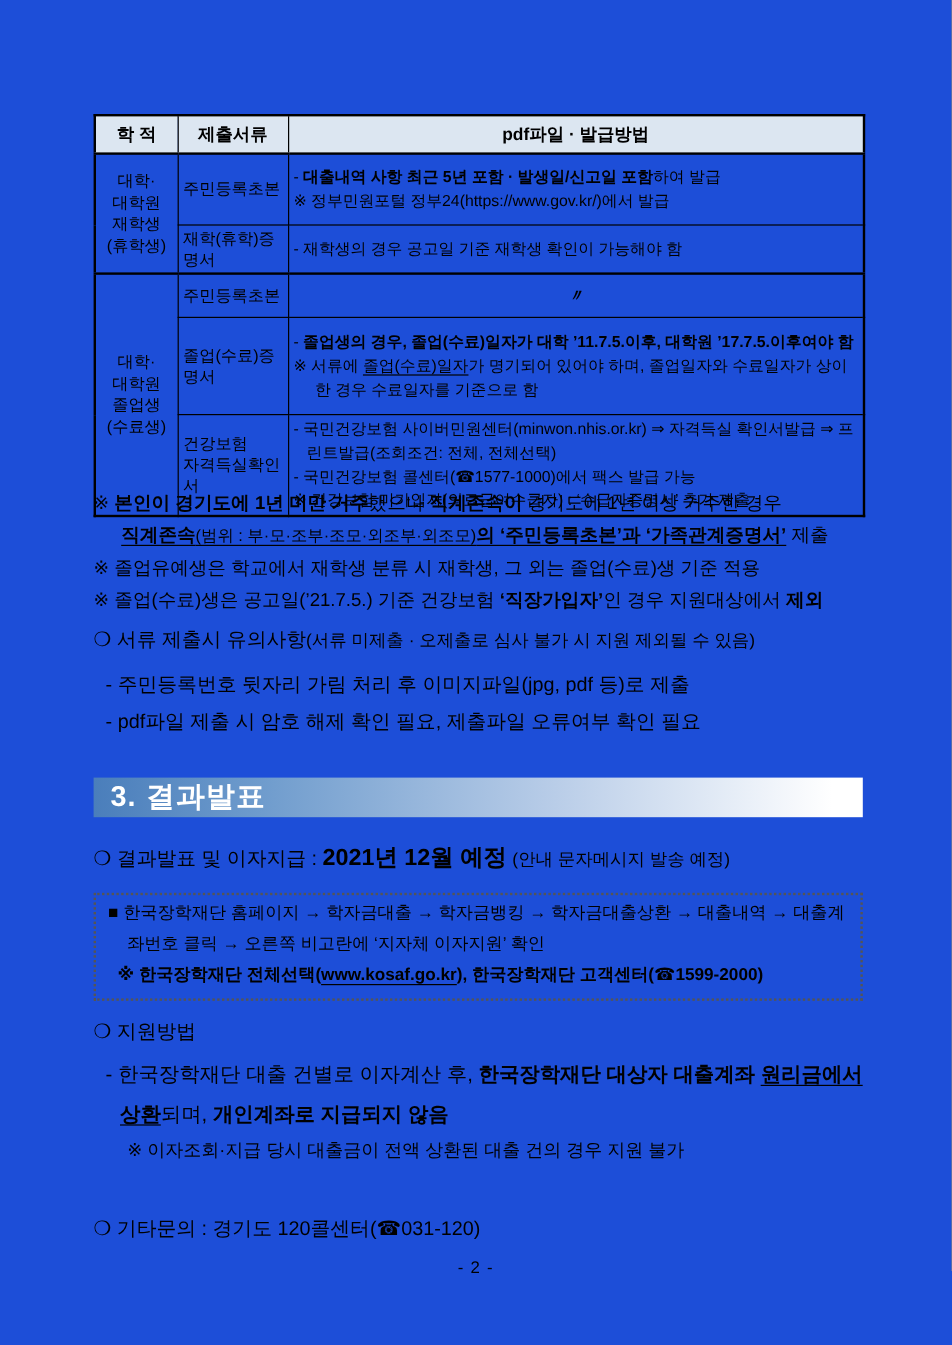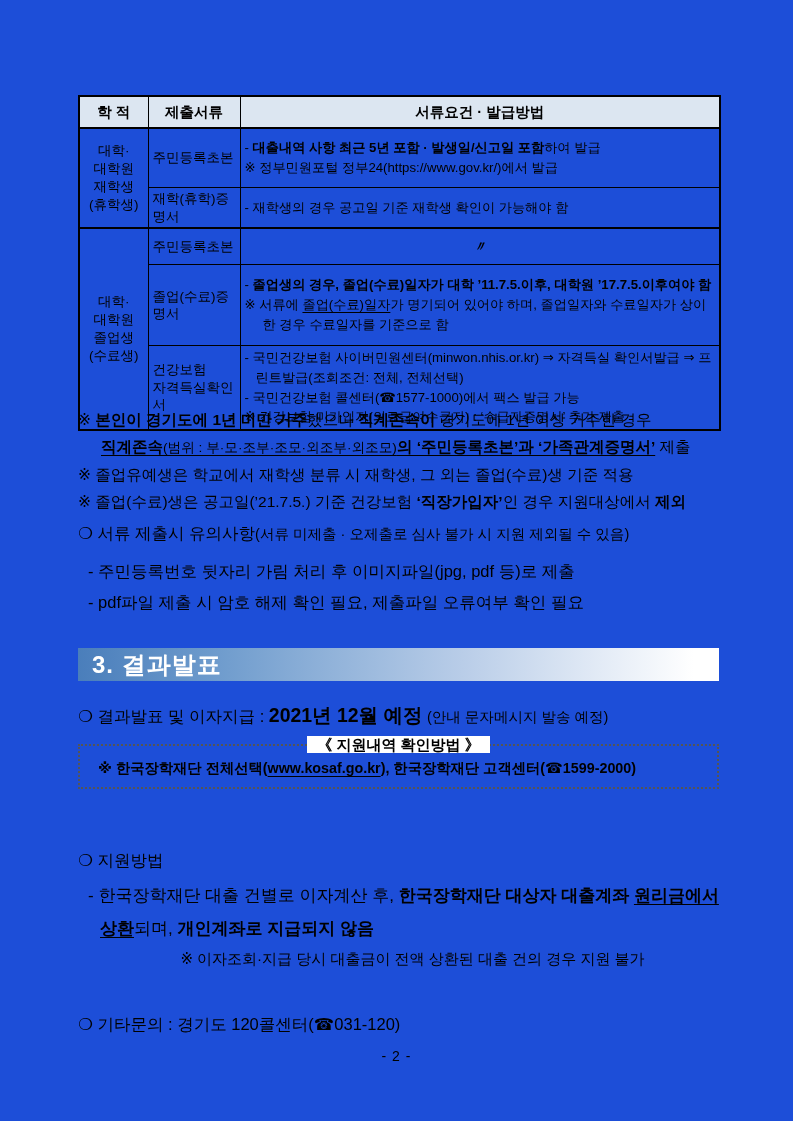--- a/index.html
+++ b/index.html
@@ -58,21 +58,21 @@
   .box-title { text-align:center; margin-top:-11px; line-height:20px; }
   .box-title span { background:#fff; padding:0 10px; font-weight:bold; font-size:15px; }
   .info-box .p { font-size:14.3px; line-height:26px; }
   .info-box .p.sq { padding-left:16px; text-indent:-16px; margin-top:2px; }
   .info-box .p.kn { padding-left:26px; text-indent:-18px; }
 
   
   .method { top:846px; }
   .method .lead { font-size:16.5px; line-height:28px; }
   .method .mp { font-size:17px; line-height:33px; padding-left:22px; text-indent:-12px; margin-top:5px; }
-  .method .mn { font-size:15px; line-height:27px; margin-left:28px; margin-top:0;text-align:center; }
+  .method .mn { font-size:15px; line-height:27px; margin-left:28px; margin-top:0; }
   .method .mn:first-of-type { margin-top:6px; }
 
   
   .contact { top:1010px; font-size:16.5px; line-height:28px; }
   .page-footer { position:absolute; top:1048px; left:0; width:793px; text-align:center; font-size:14px; letter-spacing:1px; }
 </style>
 </head>
 <body>
 
 <div class="page">
@@ -80,21 +80,21 @@
   <table class="doc-table abs" style="top:95px;">
     <colgroup>
         <col style="width:69px">
         <col style="width:92px">
         <col style="width:480px">
       </colgroup>
     <tbody>
       <tr class="hrow">
         <td>학 적</td>
         <td>제출서류</td>
-        <td>서류요건 · 발급방법</td>
+        <td>pdf파일 · 발급방법</td>
       </tr>
       <tr class="r1">
         <td class="name" rowspan="2">대학·<br>대학원<br>재학생<br>(휴학생)</td>
         <td class="doc">주민등록초본</td>
         <td class="req">
           <div class="p dash"><span>- </span><span class="b">대출내역 사항 최근 5년 포함 · 발생일/신고일 포함</span><span>하여 발급</span></div>
           <div class="p note"><span>※ 정부민원포털 정부24(https://www.gov.kr/)에서 발급</span></div>
         </td>
       </tr>
       <tr class="r2">
@@ -139,23 +139,21 @@
     <div class="p lead"><span>❍ 서류 제출시 유의사항</span><span class="sm">(서류 미제출 · 오제출로 심사 불가 시 지원 제외될 수 있음)</span></div>
     <div class="p dash"><span>- 주민등록번호 뒷자리 가림 처리 후 이미지파일(jpg, pdf 등)로 제출</span></div>
     <div class="p dash"><span>- pdf파일 제출 시 암호 해제 확인 필요, 제출파일 오류여부 확인 필요</span></div>
   </div>
 
   <div class="abs section-bar">3. 결과발표</div>
 
   <div class="abs result-line p"><span>❍ 결과발표 및 이자지급 : </span><span class="b lg">2021년 12월 예정</span><span> </span><span class="sm">(안내 문자메시지 발송 예정)</span></div>
 
   <div class="abs info-box">
-    <div class="box-title">
-      <span>《 지원내역 확인방법 》</span>
-    </div>
+    <div class="p sq"><span>■ 한국장학재단 홈페이지 → 학자금대출 → 학자금뱅킹 → 학자금대출상환 → 대출내역 → 대출계좌번호 클릭 → 오른쪽 비고란에 ‘지자체 이자지원’ 확인</span></div>
     <div class="p kn"><span class="b">※ </span><span class="b">한국장학재단 전체선택(</span><span class="b u">www.kosaf.go.kr</span><span class="b">), 한국장학재단 고객센터(☎1599-2000)</span></div>
   </div>
 
   <div class="abs method">
     <div class="p lead"><span>❍ 지원방법</span></div>
     <div class="p mp"><span>- 한국장학재단 대출 건별로 이자계산 후, </span><span class="b">한국장학재단 대상자 대출계좌 </span><span class="b u">원리금에서 상환</span><span>되며, </span><span class="b">개인계좌로 지급되지 않음</span></div>
     <div class="p mn"><span>※ 이자조회·지급 당시 대출금이 전액 상환된 대출 건의 경우 지원 불가</span></div>
   </div>
 
   <div class="abs contact p"><span>❍ 기타문의 : 경기도 120콜센터(☎031-120)</span></div>

